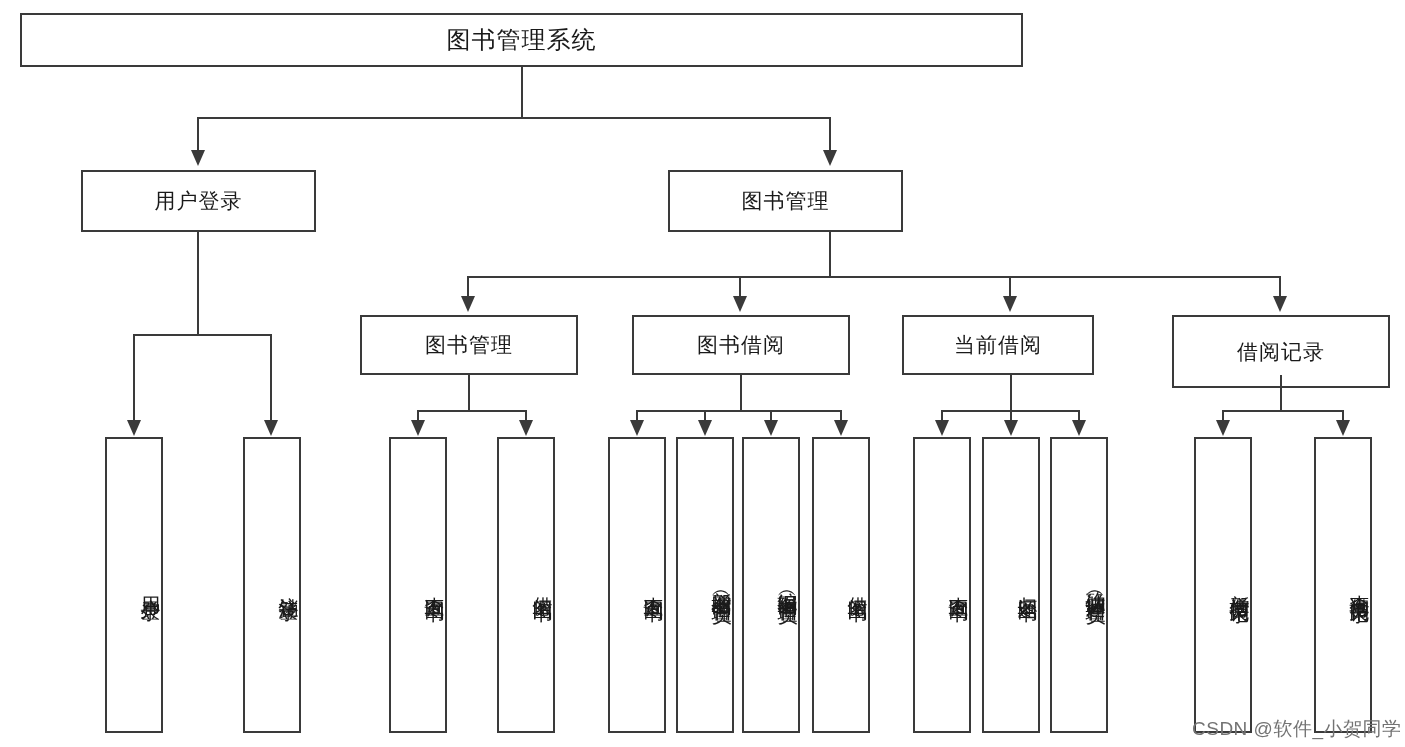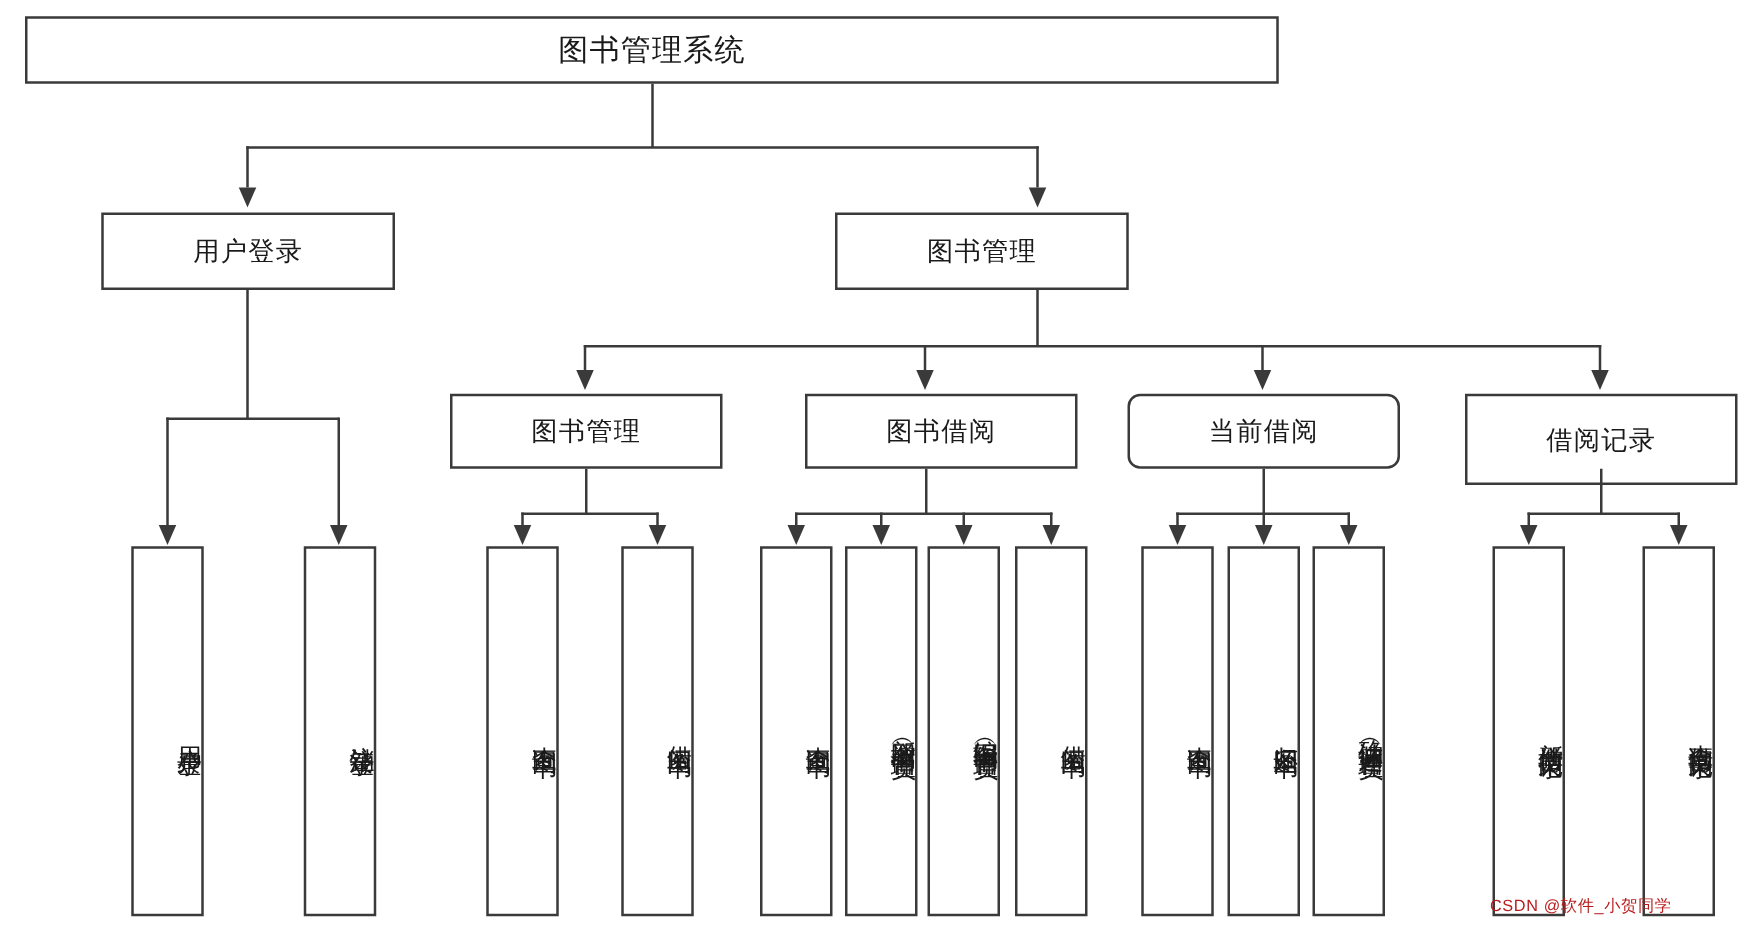--- a/index.html
+++ b/index.html
@@ -66,22 +66,22 @@
     width: 0;
     height: 0;
     border-left: 7px solid transparent;
     border-right: 7px solid transparent;
     border-top: 16px solid #3a3a3a;
   }
 
   
   #watermark {
     position: absolute;
-    font-size: 13px;
-    color: #b91c1c;
+    font-size: 19px;
+    color: #737373;
     white-space: nowrap;
     letter-spacing: 0.5px;
     pointer-events: none;
     text-align: right;
   }
 </style>
 </head>
 <body>
 
 <div id="canvas">
@@ -127,25 +127,25 @@
   <div class="line-v" style="left:1009px; top:276px; height:21px;"></div>
   <div class="arrow" style="left:1003px; top:296px;"></div>
 
   <div class="line-v" style="left:1279px; top:276px; height:21px;"></div>
   <div class="arrow" style="left:1273px; top:296px;"></div>
 
   <div class="node horiz" style="left:360px; top:315px; width:218px; height:60px;">
     <span class="txt">图书管理</span>
   </div>
 
-  <div class="node horiz" style="left:632px; top:315px; width:218px; height:60px;margin-left:12px;">
+  <div class="node horiz" style="left:632px; top:315px; width:218px; height:60px;">
     <span class="txt">图书借阅</span>
   </div>
 
-  <div class="node horiz" style="left:902px; top:315px; width:218px; height:60px;border-radius:10px;">
+  <div class="node horiz" style="left:902px; top:315px; width:192px; height:60px;">
     <span class="txt">当前借阅</span>
   </div>
 
   <div class="node horiz" style="left:1172px; top:315px; width:218px; height:73px;font-family:Liberation Serif, serif;">
     <span class="txt">借阅记录</span>
   </div>
 
   <div class="line-v" style="left:468px; top:375px; height:36px;"></div>
   <div class="line-h" style="left:417px; top:410px; width:110px;"></div>
   <div class="line-v" style="left:417px; top:410px; height:12px;"></div>

